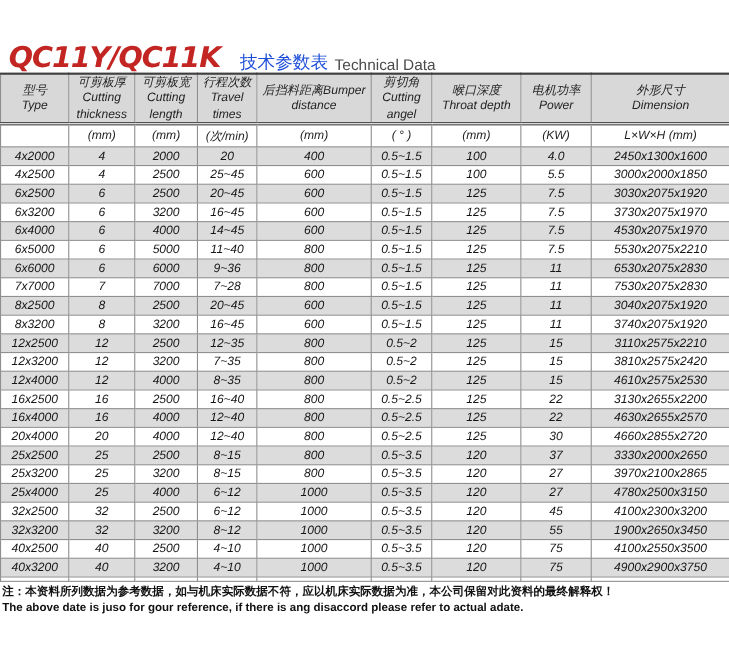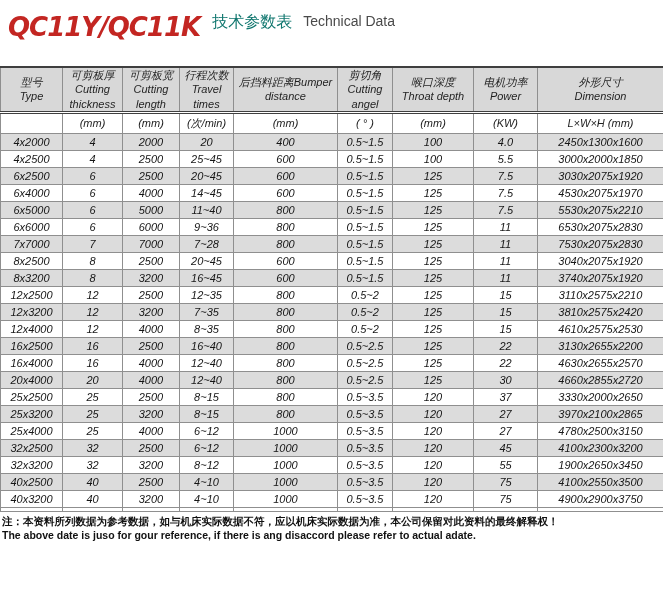--- a/index.html
+++ b/index.html
@@ -8,39 +8,39 @@
     width: 663px; height: 603px;
     background: #ffffff;
     font-family: "Liberation Sans", sans-serif;
     color: #1a1a1a;
     overflow: hidden;
   }
   .page-header {
     height: 66px;
     padding: 14px 4px 0 8px;
     display: flex;
-    align-items: flex-start;
+    align-items: flex-end;
   }
   .model-title {
     color: #c32622;
     font-size: 26px;
     font-weight: bold;
     font-style: italic;
     font-family: "DejaVu Sans", sans-serif;
     letter-spacing: -1px;
     line-height: 1;
   }
   .title-cn {
-    margin-left: 12px;
+    margin-left: 18px;
     font-size: 16px;
-    color: #0f766e;
+    color: #1d4ed8;
     line-height: 1;
   }
   .title-en {
-    margin-left: 11px;
+    margin-left: 6px;
     font-size: 14px;
     color: #4a4a4a;
     line-height: 1;
   }
   table.spec {
     width: 663px;
     border-collapse: collapse;
     table-layout: fixed;
     border-top: 2px solid #3f3f3f;
     font-style: italic;
@@ -194,20 +194,31 @@
           <td>6</td>
           <td>2500</td>
           <td>20~45</td>
           <td>600</td>
           <td>0.5~1.5</td>
           <td>125</td>
           <td>7.5</td>
           <td>3030x2075x1920</td>
         </tr>
         <tr>
+          <td>6x3200</td>
+          <td>6</td>
+          <td>3200</td>
+          <td>16~45</td>
+          <td>600</td>
+          <td>0.5~1.5</td>
+          <td>125</td>
+          <td>7.5</td>
+          <td>3730x2075x1970</td>
+        </tr>
+        <tr>
           <td>6x4000</td>
           <td>6</td>
           <td>4000</td>
           <td>14~45</td>
           <td>600</td>
           <td>0.5~1.5</td>
           <td>125</td>
           <td>7.5</td>
           <td>4530x2075x1970</td>
         </tr>

